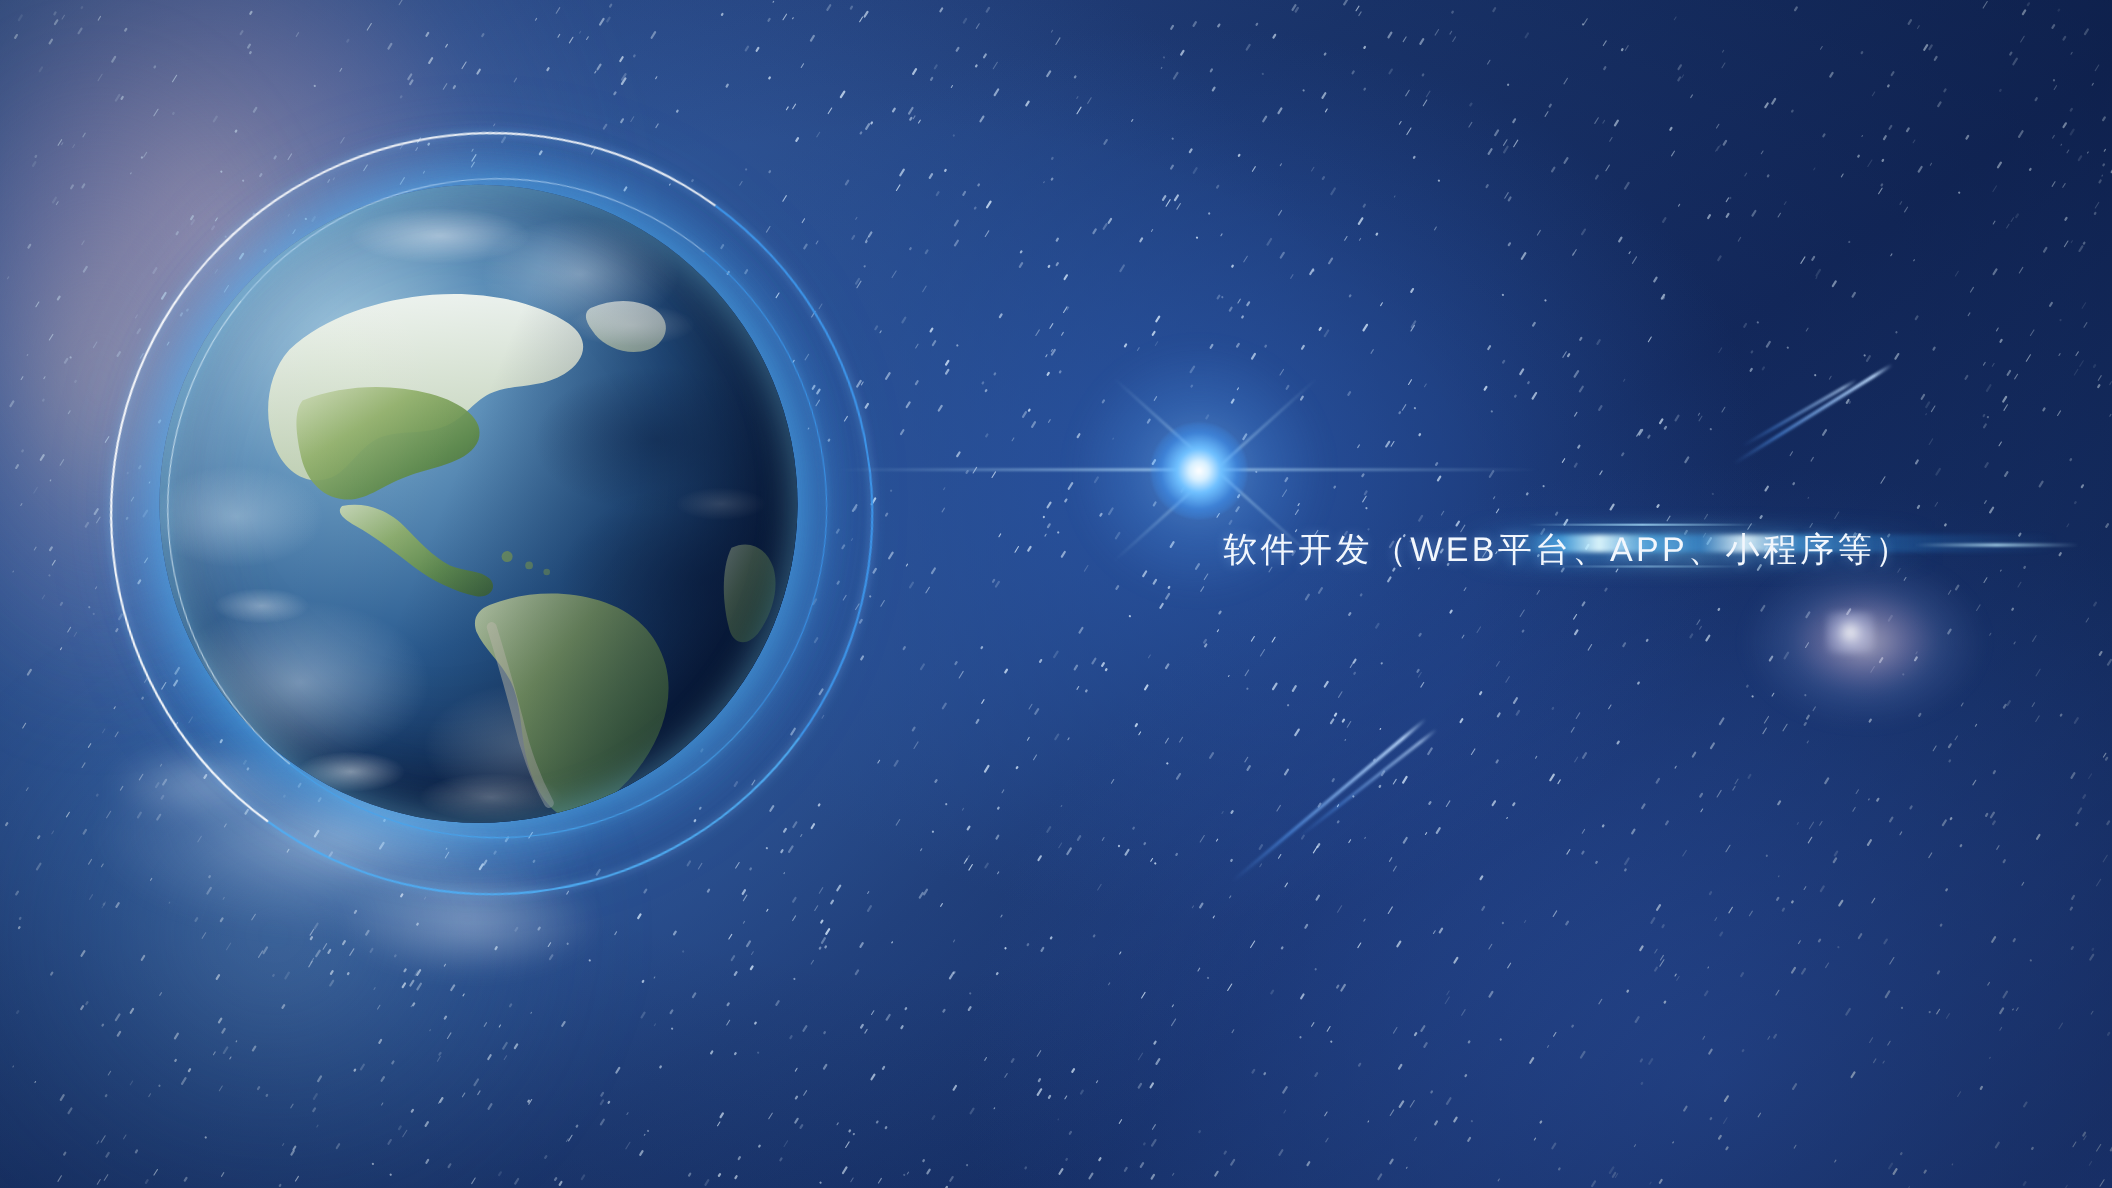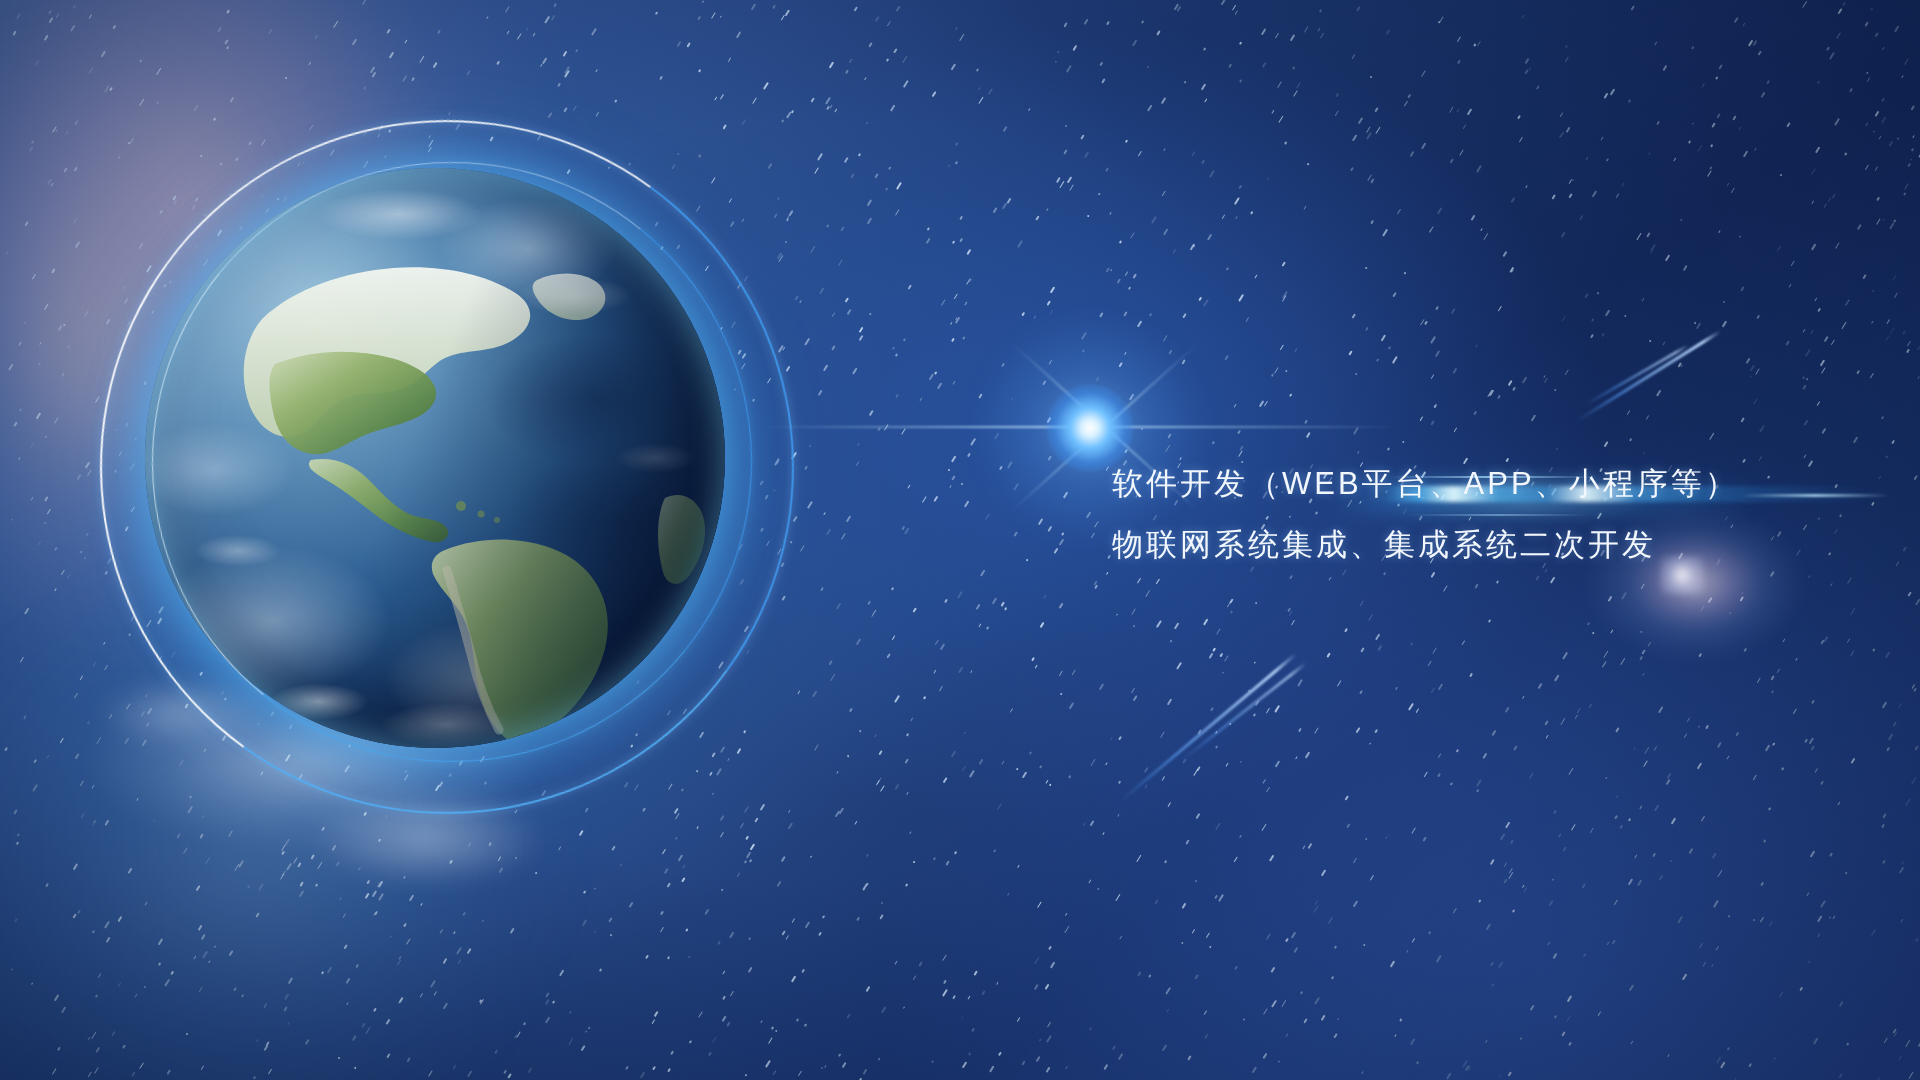--- a/index.html
+++ b/index.html
@@ -268,21 +268,21 @@
   .sub {
     font-size: 31px;
     letter-spacing: 3px;
     color: #f2f7fd;
     font-weight: 400;
     line-height: 1.0;
     margin: 0;
     white-space: nowrap;
     text-shadow: 0 0 10px rgba(150,205,255,0.45);
   }
-  .sub-1 { margin-top: 50px; }
+  .sub-1 { margin-top: 66px; }
   .sub-2 { margin-top: 30px; }
 </style>
 </head>
 <body>
 
 <div id="stage">
 
   <div class="bg-base"></div>
   <div class="haze-pink"></div>
   <div class="haze-pink2"></div>
@@ -2166,16 +2166,15 @@
   <div class="flare-pink"></div>
   <div class="flare-pink-core"></div>
 
   <div class="meteor" style="left:1576px; top:420px; width:170px; transform:rotate(-32deg);"></div>
   <div class="meteor" style="left:1584px; top:404px; width:120px; transform:rotate(-30deg); opacity:.7;"></div>
   <div class="meteor" style="left:1120px; top:800px; width:230px; transform:rotate(-40deg);"></div>
   <div class="meteor" style="left:1180px; top:760px; width:160px; transform:rotate(-38deg); opacity:.7;"></div>
 
   <div class="text-block">
     <p class="sub sub-1">软件开发（WEB平台、APP、小程序等）</p>
-    <p class="sub sub-2">物联网系统集成、集成系统二次开发</p>
   </div>
 
 </div>
 
 </body></html>

